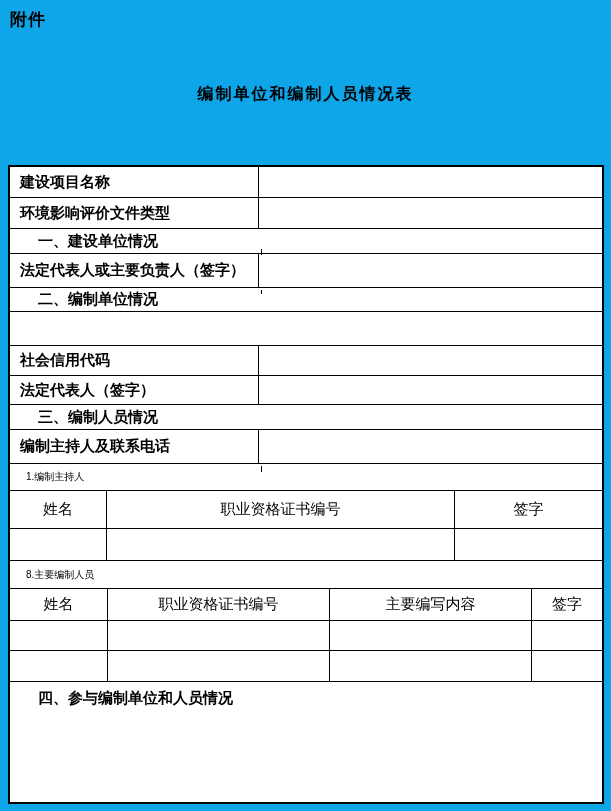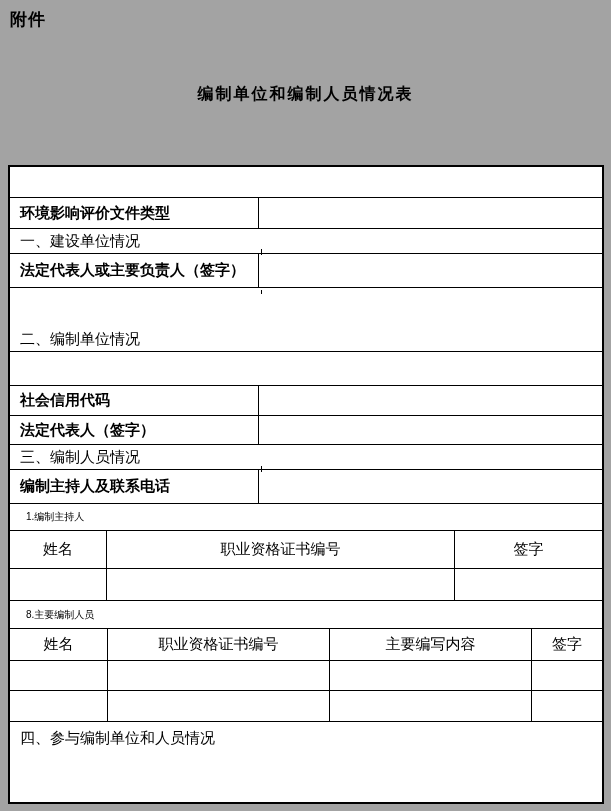--- a/index.html
+++ b/index.html
@@ -1,19 +1,19 @@
 <!DOCTYPE html>
 <html><head>
 <meta charset="utf-8">
 <style>
   * { margin:0; padding:0; box-sizing:border-box; }
   html,body { background:#ffffff; }
   body { font-family:"Liberation Sans", sans-serif; color:#000; }
   .page {
-    position:relative; width:611px; height:811px; background:#a3a3a3;
+    position:relative; width:611px; height:811px; background:#0ea5e9;
     overflow:hidden;
   }
   .attachment {
     position:absolute; left:10px; top:8px;
     font-size:17px; font-weight:bold; letter-spacing:1px;
   }
   .doc-title {
     position:absolute; left:0; top:84px; width:100%;
     text-align:center; font-size:16px; font-weight:bold; letter-spacing:2px;
   }
@@ -23,34 +23,34 @@
   }
   .row { display:flex; width:100%; border-bottom:1px solid #000; }
   .row.last { border-bottom:none; }
   .cell { display:flex; align-items:center; overflow:hidden; }
   .cell.rb { border-right:1px solid #000; }
   .lbl {
     width:249px; padding-left:10px; font-size:15px; font-weight:bold;
   }
   .val { flex:1; }
   .section {
-    width:100%; padding-left:10px; font-size:15px; font-weight:normal;
+    width:100%; padding-left:28px; font-size:15px; font-weight:bold;
     display:flex; align-items:center;
   }
   .subsection {
     width:100%; padding-left:16px; font-size:10px; font-weight:normal;
     display:flex; align-items:center;
   }
   .hcell {
     justify-content:center; font-size:15px; font-weight:normal;
   }
   .c3-a { width:97px; }  .c3-b { width:348px; } .c3-c { flex:1; }
   .c4-a { width:98px; }  .c4-b { width:222px; } .c4-c { width:202px; } .c4-d { flex:1; }
   .h31 { height:31px; } .h25 { height:25px; } .h34 { height:34px; }
-  .h24 { height:24px;margin-top:40px; } .h30 { height:30px; } .h29 { height:29px; }
+  .h24 { height:24px; } .h30 { height:30px; } .h29 { height:29px; }
   .h27 { height:27px; } .h38 { height:38px; } .h32 { height:32px; }
   .h28 { height:28px; }
   .tall-section {
     height:120px; align-items:flex-start; padding-top:7px;
   }
   .tick {
     position:absolute; left:251px; width:1px; background:#000;
   }
   .tick1 { top:82px;  height:6px; }
   .tick2 { top:123px; height:4px; }
@@ -61,20 +61,21 @@
 
 <div class="page">
 
   <div class="attachment">附件</div>
 
   <div class="doc-title">编制单位和编制人员情况表</div>
 
   <div class="form-table">
 
     <div class="row h31">
+      <div class="cell rb lbl">建设项目名称</div>
       <div class="cell val"></div>
     </div>
 
     <div class="row h31">
       <div class="cell rb lbl">环境影响评价文件类型</div>
       <div class="cell val"></div>
     </div>
 
     <div class="row h25">
       <div class="cell section">一、建设单位情况</div>

